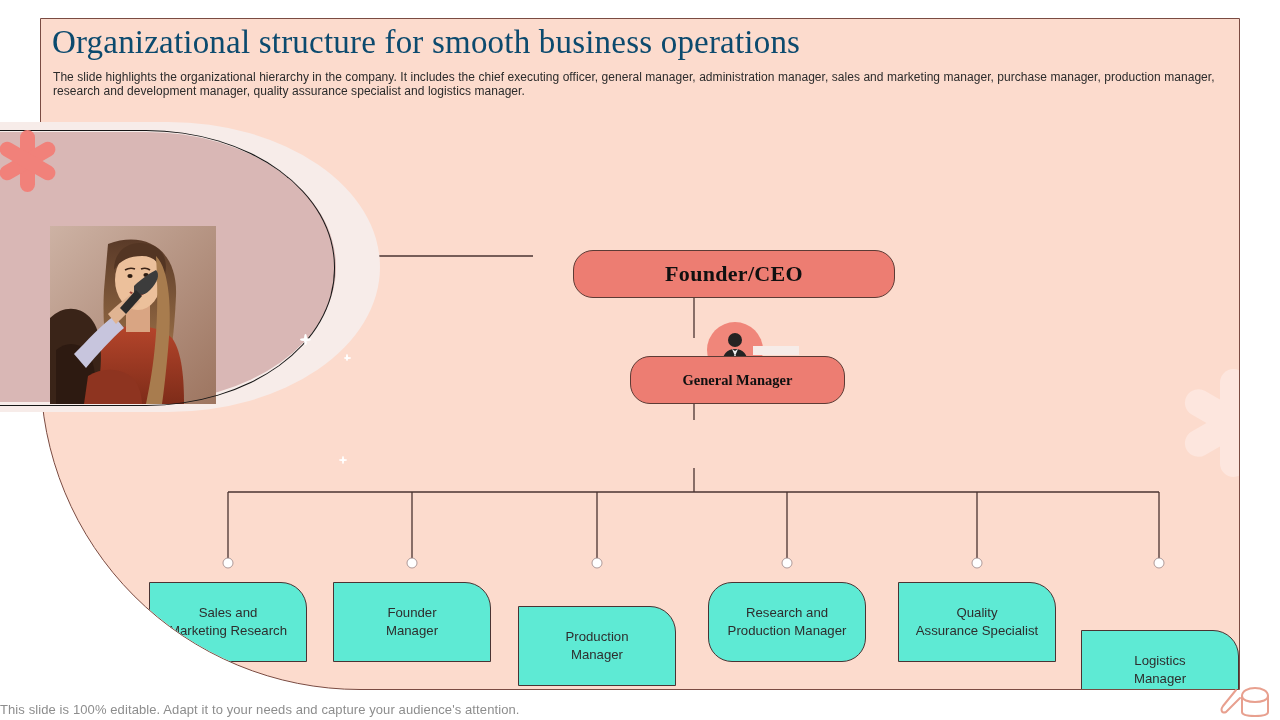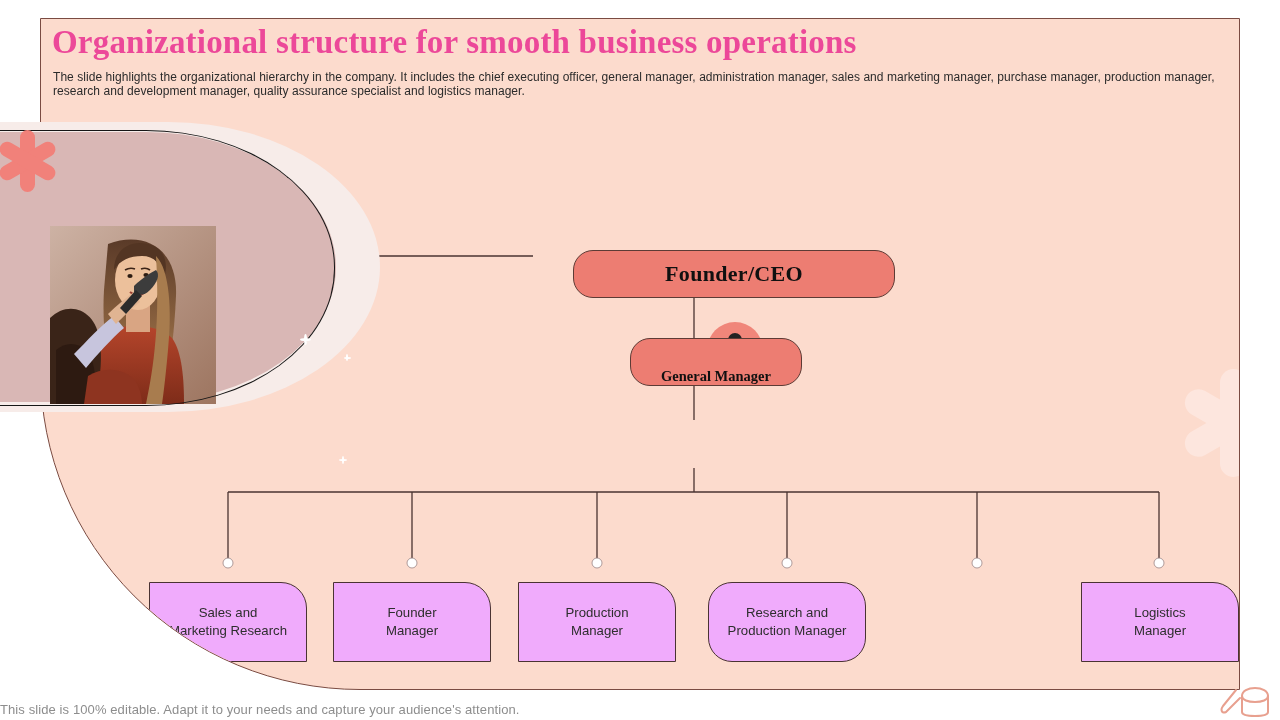--- a/index.html
+++ b/index.html
@@ -63,22 +63,22 @@
   .r120 { transform: rotate(120deg); }
 
   
   .title {
     position: absolute;
     left: 52px;
     top: 24px;
     width: 1120px;
     font-family: "Liberation Serif", serif;
     font-size: 33px;
-    font-weight: 700;
-    color: #ec4899;
+    font-weight: 400;
+    color: #0c4a6e;
     letter-spacing: .2px;
     white-space: nowrap;
   }
   .subtitle {
     position: absolute;
     left: 53px;
     top: 71px;
     width: 1162px;
     font-size: 12px;
     line-height: 13.5px;
@@ -176,36 +176,35 @@
     font-weight: bold;
     color: #101010;
   }
   .node-ceo {
     left: 532px; top: 231px;
     width: 322px; height: 48px;
     font-size: 22px;
     letter-spacing: .3px;
   }
   .node-gm {
-    left: 589px; top: 319px;
-    width: 172px; height: 48px;
+    left: 589px; top: 337px;
+    width: 215px; height: 48px;
     font-size: 14.5px;
-    align-items: flex-end;
   }
   .node-admin {
     left: 589px; top: 419px;
     width: 208px; height: 48px;
     font-size: 14.5px;
   }
 
   .node-leaf {
     width: 158px;
     height: 80px;
     top: 563px;
-    background: #f0abfc;
+    background: #5eead4;
     border: 1px solid #4a3333;
     border-top-right-radius: 26px;
     font-size: 13.2px;
     line-height: 18.5px;
     color: #2e2e2e;
     font-family: "Liberation Sans", sans-serif;
   }
 
   
   .avatar-badge {
@@ -328,36 +327,42 @@
       </span>
     </div>
 
     <div class="node node-leaf" style="left:292px;">
       <span>
         <span>Founder</span><br>
         <span>Manager</span>
       </span>
     </div>
 
-    <div class="node node-leaf" style="left:477px;">
+    <div class="node node-leaf" style="left:477px;margin-top:24px;">
       <span>
         <span>Production</span><br>
         <span>Manager</span>
       </span>
     </div>
 
     <div class="node node-leaf" style="left:667px;border-radius:24px;">
       <span>
         <span>Research and</span><br>
         <span>Production Manager</span>
       </span>
     </div>
 
-
-    <div class="node node-leaf" style="left:1040px;">
+    <div class="node node-leaf" style="left:857px;">
+      <span>
+        <span>Quality</span><br>
+        <span>Assurance Specialist</span>
+      </span>
+    </div>
+
+    <div class="node node-leaf" style="left:1040px;margin-top:48px;">
       <span>
         <span>Logistics</span><br>
         <span>Manager</span>
       </span>
     </div>
 
   </div>
 
   <div class="title">Organizational structure for smooth business operations</div>
   <div class="subtitle">The slide highlights the organizational hierarchy in the company. It includes the chief executing officer,  general manager, administration manager, sales and marketing manager, purchase manager, production manager, research and development manager, quality assurance specialist and logistics manager.</div>

